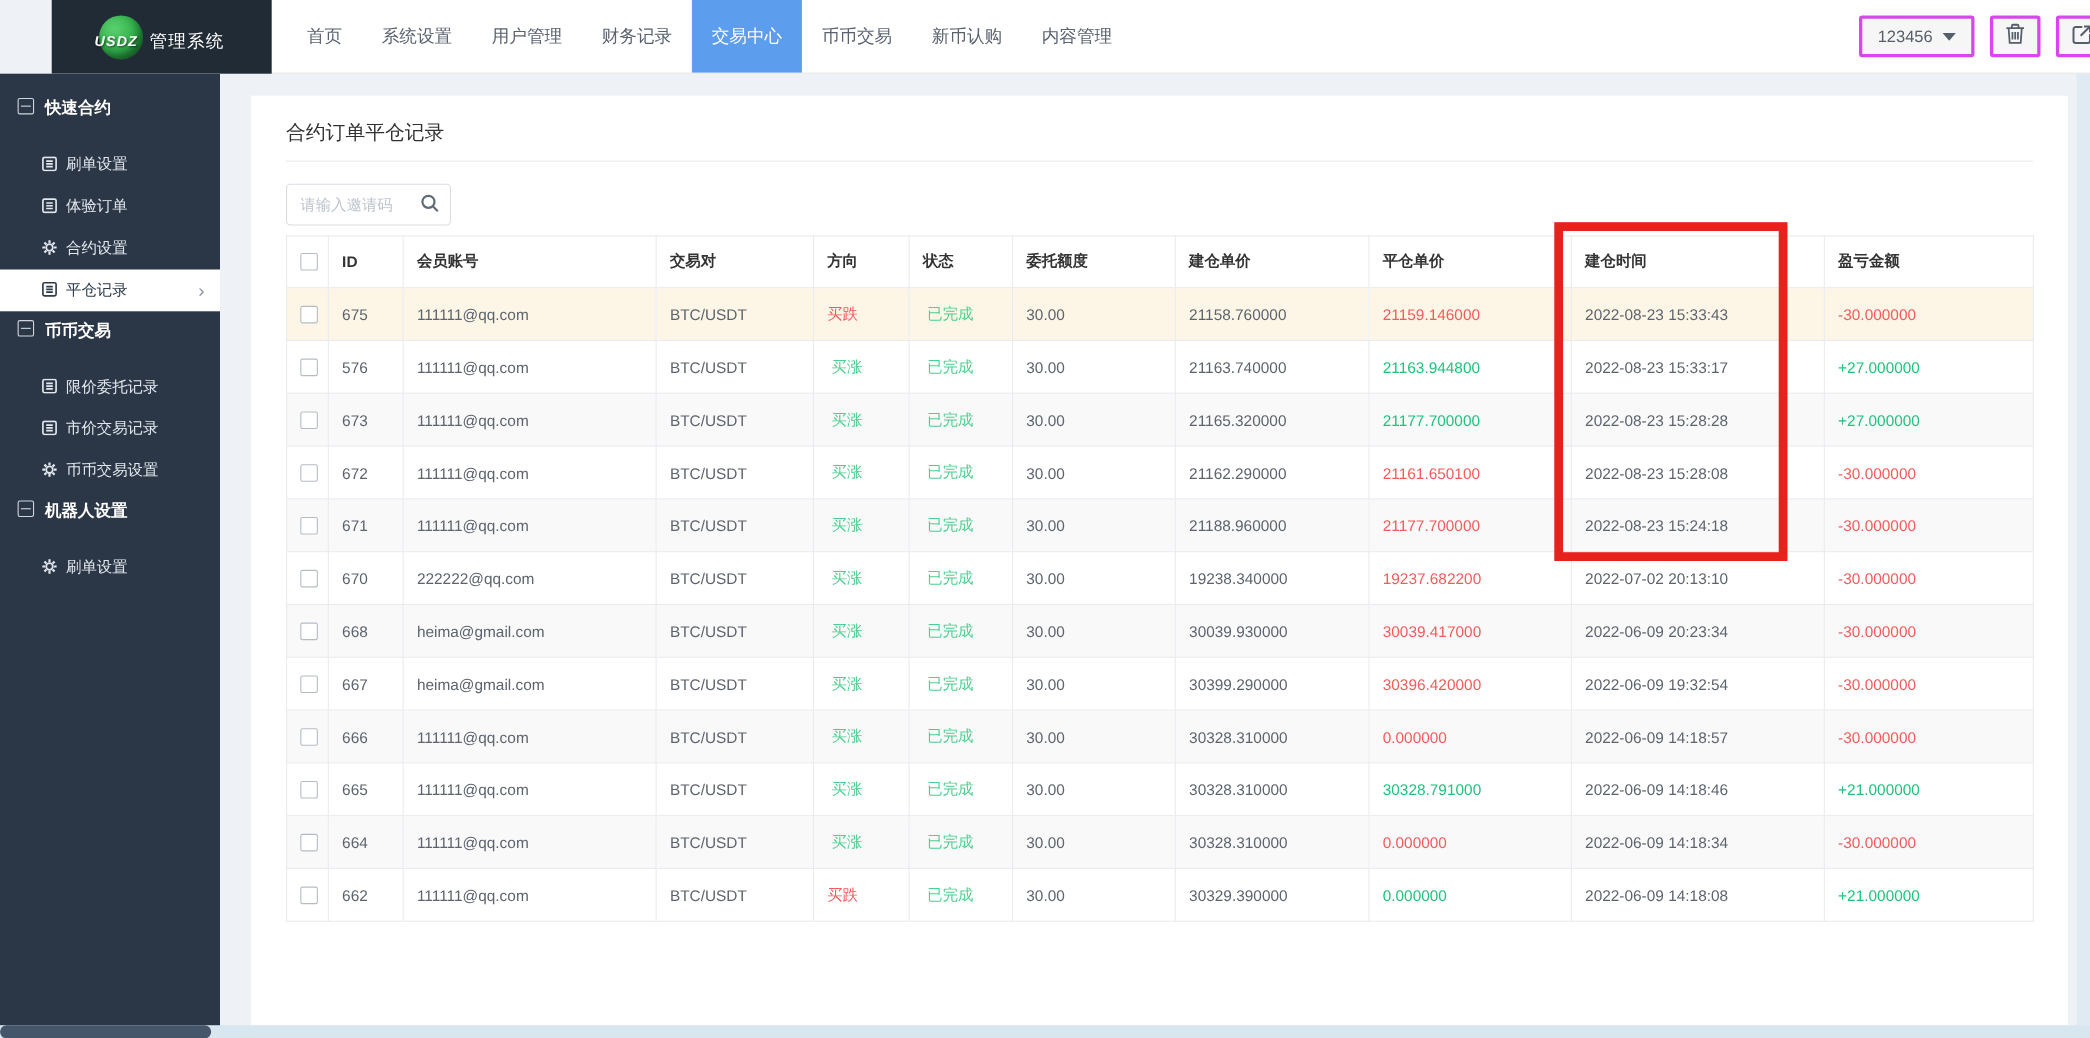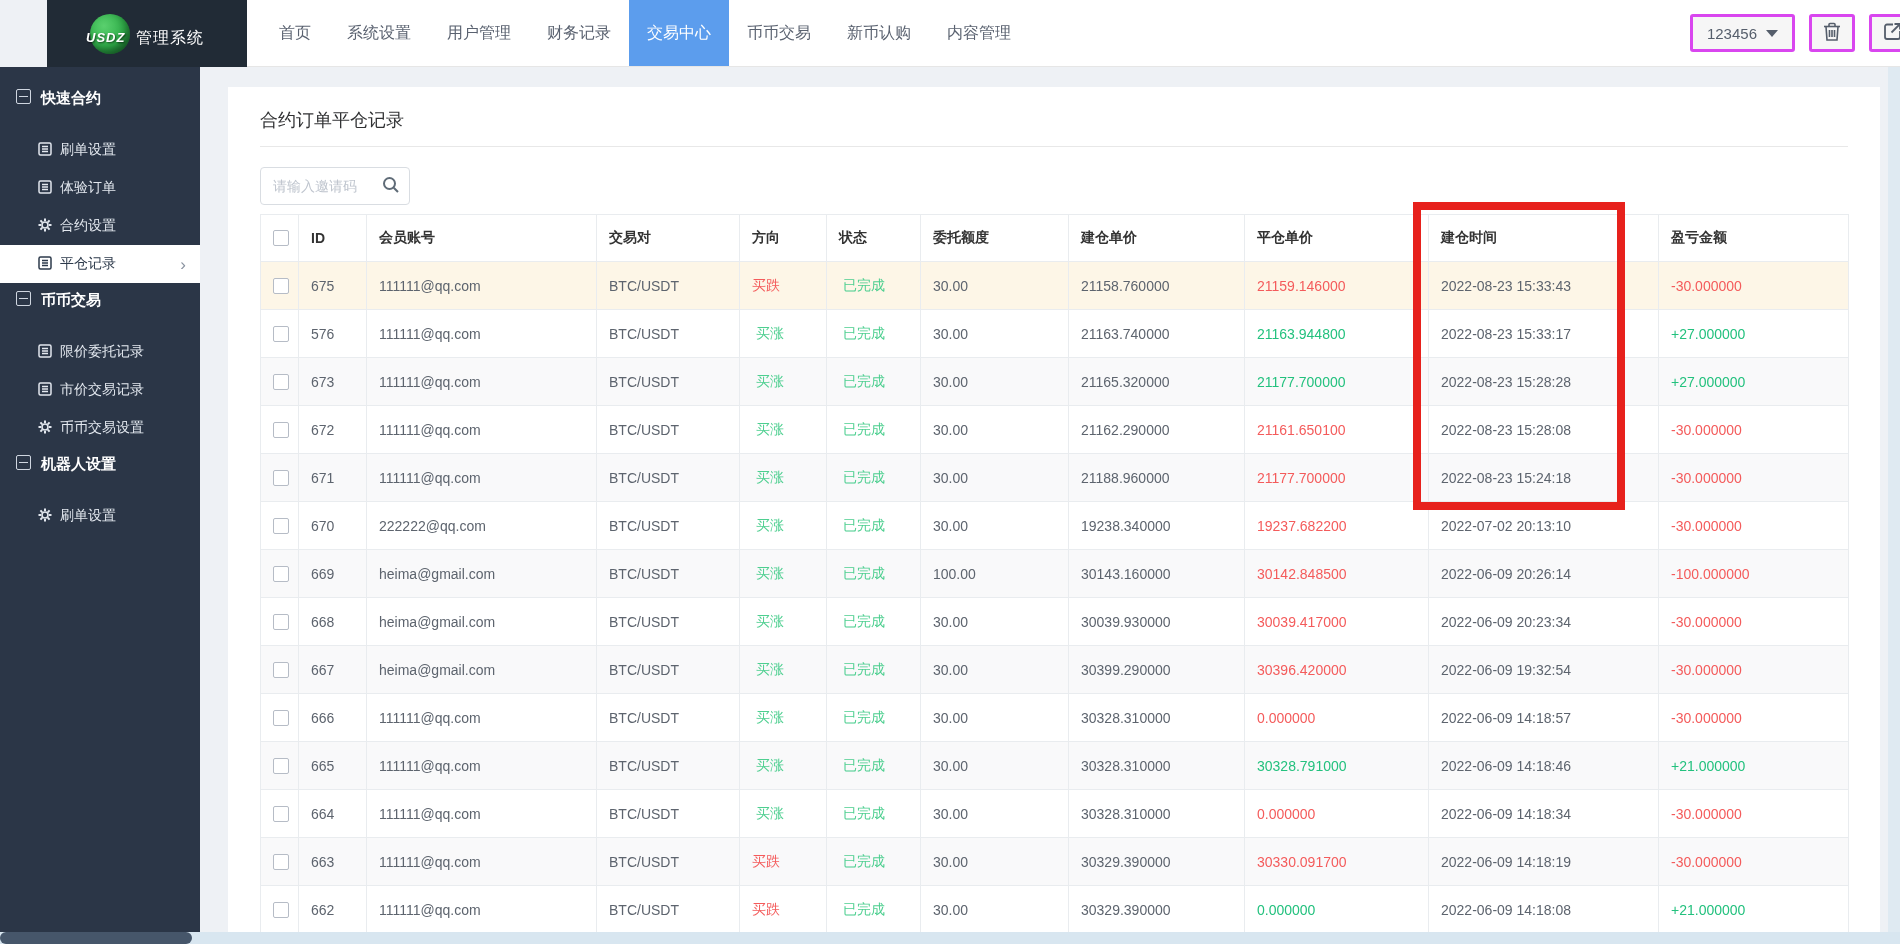--- a/index.html
+++ b/index.html
@@ -342,35 +342,20 @@
             <td>30.00</td>
             <td>19238.340000</td>
             <td class="tone-red">19237.682200</td>
             <td>2022-07-02 20:13:10</td>
             <td class="tone-red">-30.000000</td>
           </tr>
           <tr>
             <td>
               <div class="cb"></div>
             </td>
-            <td>669</td>
-            <td>heima@gmail.com</td>
-            <td>BTC/USDT</td>
-            <td class="tone-green_soft">买涨</td>
-            <td class="tone-green_soft">已完成</td>
-            <td>100.00</td>
-            <td>30143.160000</td>
-            <td class="tone-red">30142.848500</td>
-            <td>2022-06-09 20:26:14</td>
-            <td class="tone-red">-100.000000</td>
-          </tr>
-          <tr>
-            <td>
-              <div class="cb"></div>
-            </td>
             <td>668</td>
             <td>heima@gmail.com</td>
             <td>BTC/USDT</td>
             <td class="tone-green_soft">买涨</td>
             <td class="tone-green_soft">已完成</td>
             <td>30.00</td>
             <td>30039.930000</td>
             <td class="tone-red">30039.417000</td>
             <td>2022-06-09 20:23:34</td>
             <td class="tone-red">-30.000000</td>
@@ -432,35 +417,20 @@
             <td>30.00</td>
             <td>30328.310000</td>
             <td class="tone-red">0.000000</td>
             <td>2022-06-09 14:18:34</td>
             <td class="tone-red">-30.000000</td>
           </tr>
           <tr>
             <td>
               <div class="cb"></div>
             </td>
-            <td>663</td>
-            <td>111111@qq.com</td>
-            <td>BTC/USDT</td>
-            <td class="tone-red">买跌</td>
-            <td class="tone-green_soft">已完成</td>
-            <td>30.00</td>
-            <td>30329.390000</td>
-            <td class="tone-red">30330.091700</td>
-            <td>2022-06-09 14:18:19</td>
-            <td class="tone-red">-30.000000</td>
-          </tr>
-          <tr>
-            <td>
-              <div class="cb"></div>
-            </td>
             <td>662</td>
             <td>111111@qq.com</td>
             <td>BTC/USDT</td>
             <td class="tone-red">买跌</td>
             <td class="tone-green_soft">已完成</td>
             <td>30.00</td>
             <td>30329.390000</td>
             <td class="tone-green">0.000000</td>
             <td>2022-06-09 14:18:08</td>
             <td class="tone-green">+21.000000</td>

